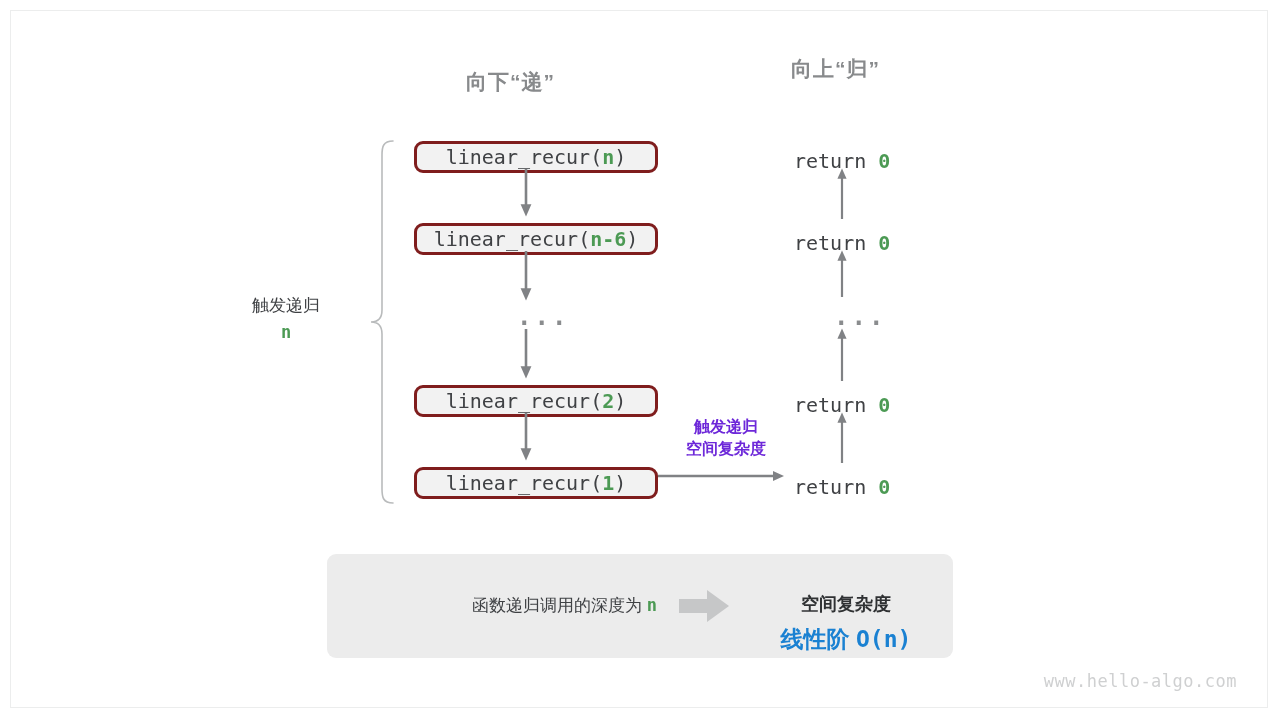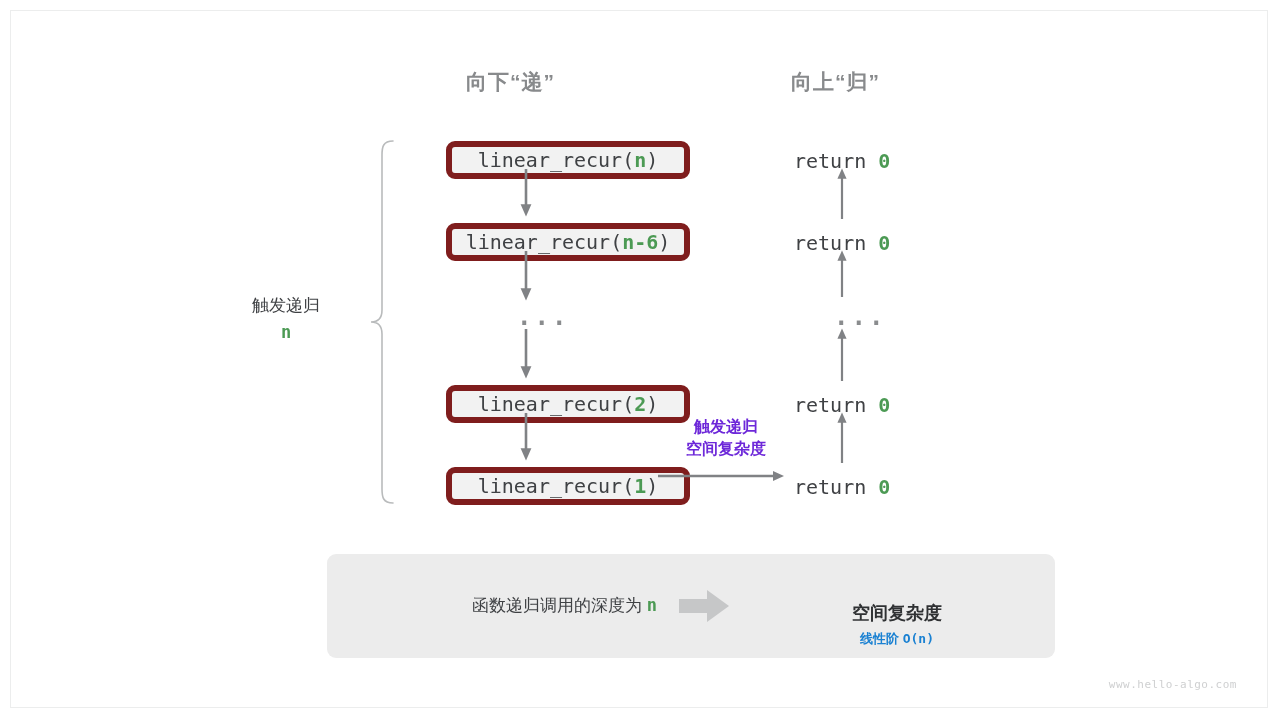--- a/index.html
+++ b/index.html
@@ -31,21 +31,21 @@
   
   .col-header {
     position: absolute;
     font-size: 21px;
     font-weight: bold;
     color: #888a8c;
     letter-spacing: 1px;
     white-space: nowrap;
   }
   #header-down  { left: 455px; top: 57px; }
-  #header-up    { left: 780px; top: 57px; }
+  #header-up    { left: 780px; top: 44px; }
 
   
   #depth-label {
     position: absolute;
     left: 195px;
     top: 282px;
     width: 160px;
     text-align: center;
     color: #3f4144;
     font-size: 17px;
@@ -63,33 +63,32 @@
     position: absolute;
     left: 358px;
     top: 128px;
     width: 26px;
     height: 366px;
   }
 
   
   .call-box {
     position: absolute;
-    height: 38px;
+    height: 32px;
     background: #f2f2f2;
-    border: 6px solid #7f1d1d;
+    border: 3px solid #7f1d1d;
     border-radius: 9px;
     box-sizing: border-box;
     display: flex;
     align-items: center;
     justify-content: center;
     font-family: "DejaVu Sans Mono", "Liberation Mono", monospace;
     font-size: 20px;
     color: #3f4144;
     white-space: nowrap;
-    margin-left: 32px;
   }
   .call-box .arg {
     color: #4c9a54;
     font-weight: bold;
   }
 
   
   .dots {
     position: absolute;
     font-family: "DejaVu Sans Mono", "Liberation Mono", monospace;
@@ -135,21 +134,21 @@
     font-size: 16px;
     font-weight: bold;
     line-height: 1.4;
   }
 
   
   #summary {
     position: absolute;
     left: 316px;
     top: 543px;
-    width: 728px;
+    width: 626px;
     height: 104px;
     background: #ececec;
     border-radius: 9px;
     display: flex;
     align-items: center;
     box-sizing: border-box;
   }
   #summary-left {
     flex: 0 0 auto;
     width: 330px;
@@ -185,34 +184,34 @@
   #summary-right .title {
     display: block;
     color: #2f3133;
     font-size: 18px;
     font-weight: bold;
     margin-top: 36px;
   }
   #summary-right .result {
     display: block;
     color: #1a81d2;
-    font-size: 13px;
+    font-size: 23px;
     font-weight: bold;
   }
   #summary-right .result .mono {
     font-family: "DejaVu Sans Mono", "Liberation Mono", monospace;
   }
 
   
   #watermark {
     position: absolute;
     right: 30px;
     bottom: 16px;
     font-family: "DejaVu Sans Mono", "Liberation Mono", monospace;
-    font-size: 11px;
+    font-size: 17px;
     color: #cfd0d1;
     letter-spacing: 0.5px;
   }
 </style>
 </head>
 <body>
 
 <div id="card">
 
   <div class="col-header" id="header-down">向下“递”</div>

